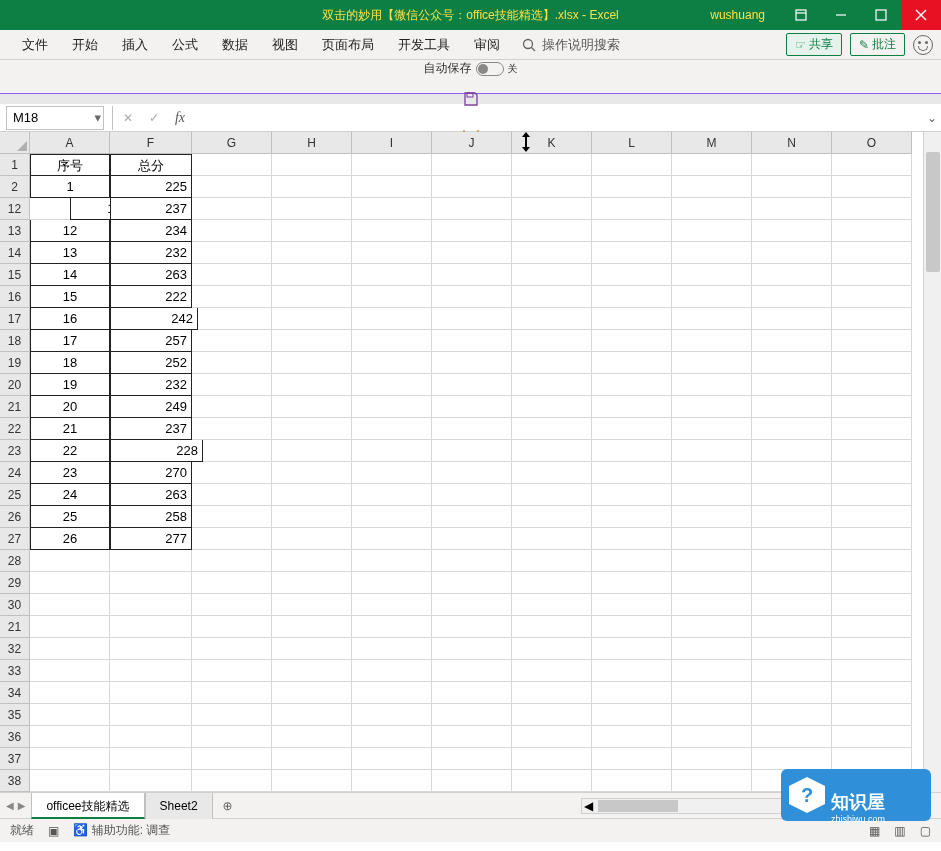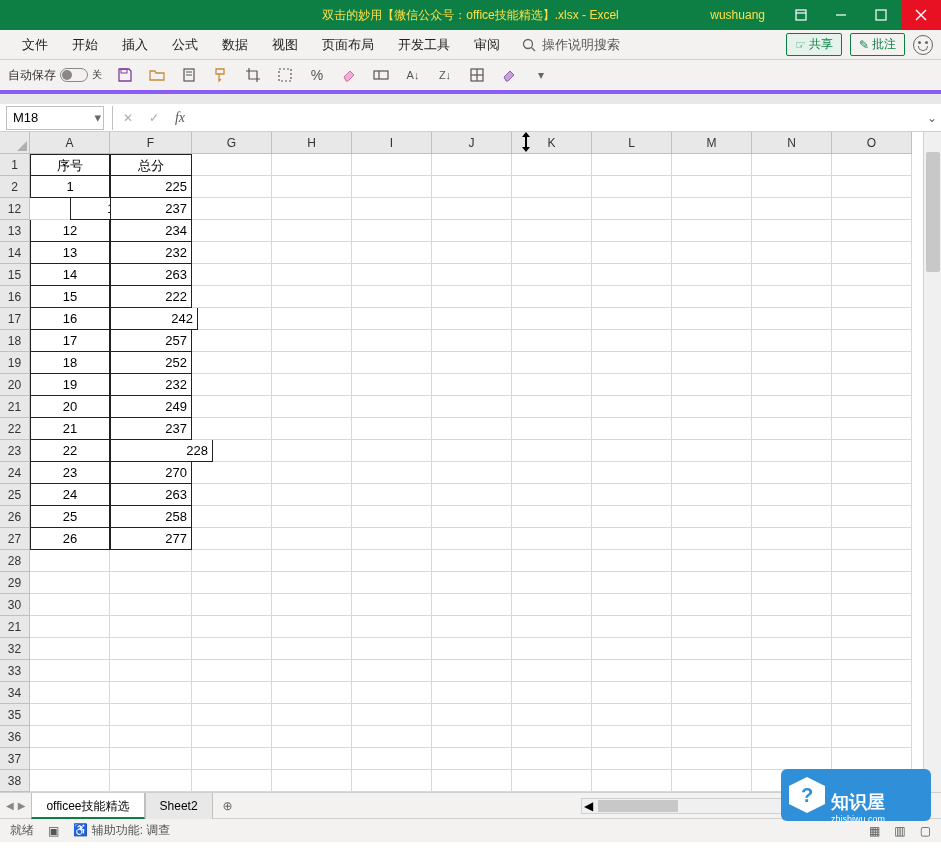--- a/index.html
+++ b/index.html
@@ -20,21 +20,21 @@
 .ribbon-tabs .search-text { margin-left: 6px; color: #555; font-size: 13px; }
 .ribbon-tabs .rt-right { position: absolute; right: 8px; display: flex; align-items: center; gap: 8px; }
 .pill-btn { border: 1px solid #0d7f44; color: #0d7f44; padding: 2px 8px; border-radius: 2px; font-size: 12px; cursor: pointer; display: flex; align-items: center; gap: 3px; }
 .pill-btn.active { background: #e6f3ec; }
 .smile { width: 20px; height: 20px; border: 1.5px solid #666; border-radius: 50%; position: relative; cursor: pointer; }
 .smile::before, .smile::after { content: ''; position: absolute; width: 3px; height: 3px; background: #666; border-radius: 50%; top: 5px; }
 .smile::before { left: 4px; }
 .smile::after { right: 4px; }
 .smile .mouth { position: absolute; width: 10px; height: 5px; border: 1.5px solid #666; border-top: none; border-radius: 0 0 10px 10px; bottom: 3px; left: 4px; }
 
-.qat { height: 34px; background: #f3f2f1; display: flex; align-items: center; padding: 0 8px; gap: 14px; border-bottom: 4px solid #8b5cf6; }
+.qat { height: 34px; background: #f3f2f1; display: flex; align-items: center; padding: 0 8px; gap: 14px; border-bottom: 1px solid #8b5cf6; flex-direction: column; }
 .qat-label { font-size: 12px; color: #333; display: flex; align-items: center; gap: 4px; }
 .toggle { width: 28px; height: 14px; border: 1px solid #888; border-radius: 8px; position: relative; }
 .toggle::after { content: ''; position: absolute; width: 10px; height: 10px; background: #888; border-radius: 50%; top: 1px; left: 1px; }
 .qat-ico { width: 18px; height: 18px; display: flex; align-items: center; justify-content: center; cursor: pointer; }
 
 .formulabar-wrap { height: 10px; background: #e8e8e8; }
 .namebox-row { height: 28px; display: flex; align-items: center; border-bottom: 1px solid #d0d0d0; background: #fff; }
 .namebox { width: 98px; height: 24px; border: 1px solid #c0c0c0; margin: 0 6px; display: flex; align-items: center; padding: 0 6px; font-size: 13px; position: relative; }
 .namebox .dd { position: absolute; right: 2px; color: #666; }
 .fb-sep { width: 1px; height: 24px; background: #c0c0c0; margin: 0 2px; }
@@ -622,21 +622,21 @@
       <div class="cell b-r b-l b-b ar" style="left: 80px; top: 176px; width: 82px;">257</div>
       <div class="cell b-l b-r b-b ac" style="left: 0px; top: 198px; width: 80px;">18</div>
       <div class="cell b-r b-l b-b ar" style="left: 80px; top: 198px; width: 82px;">252</div>
       <div class="cell b-l b-r b-b ac" style="left: 0px; top: 220px; width: 80px;">19</div>
       <div class="cell b-r b-l b-b ar" style="left: 80px; top: 220px; width: 82px;">232</div>
       <div class="cell b-l b-r b-b ac" style="left: 0px; top: 242px; width: 80px;">20</div>
       <div class="cell b-r b-l b-b ar" style="left: 80px; top: 242px; width: 82px;">249</div>
       <div class="cell b-l b-r b-b ac" style="left: 0px; top: 264px; width: 80px;">21</div>
       <div class="cell b-r b-l b-b ar" style="left: 80px; top: 264px; width: 82px;">237</div>
       <div class="cell b-l b-r b-b ac" style="left: 0px; top: 286px; width: 80px;">22</div>
-      <div class="cell b-r b-l b-b ar" style="left: 80px; top: 286px; width: 103px;">228</div>
+      <div class="cell b-r b-l b-b ar" style="left: 80px; top: 286px; width: 93px;">228</div>
       <div class="cell b-l b-r b-b ac" style="left: 0px; top: 308px; width: 80px;">23</div>
       <div class="cell b-r b-l b-b ar" style="left: 80px; top: 308px; width: 82px;">270</div>
       <div class="cell b-l b-r b-b ac" style="left: 0px; top: 330px; width: 80px;">24</div>
       <div class="cell b-r b-l b-b ar" style="left: 80px; top: 330px; width: 82px;">263</div>
       <div class="cell b-l b-r b-b ac" style="left: 0px; top: 352px; width: 80px;">25</div>
       <div class="cell b-r b-l b-b ar" style="left: 80px; top: 352px; width: 82px;">258</div>
       <div class="cell b-l b-r b-b ac" style="left: 0px; top: 374px; width: 80px;">26</div>
       <div class="cell b-r b-l b-b ar" style="left: 80px; top: 374px; width: 82px;">277</div>
     </div>
   <div class="vscroll">

